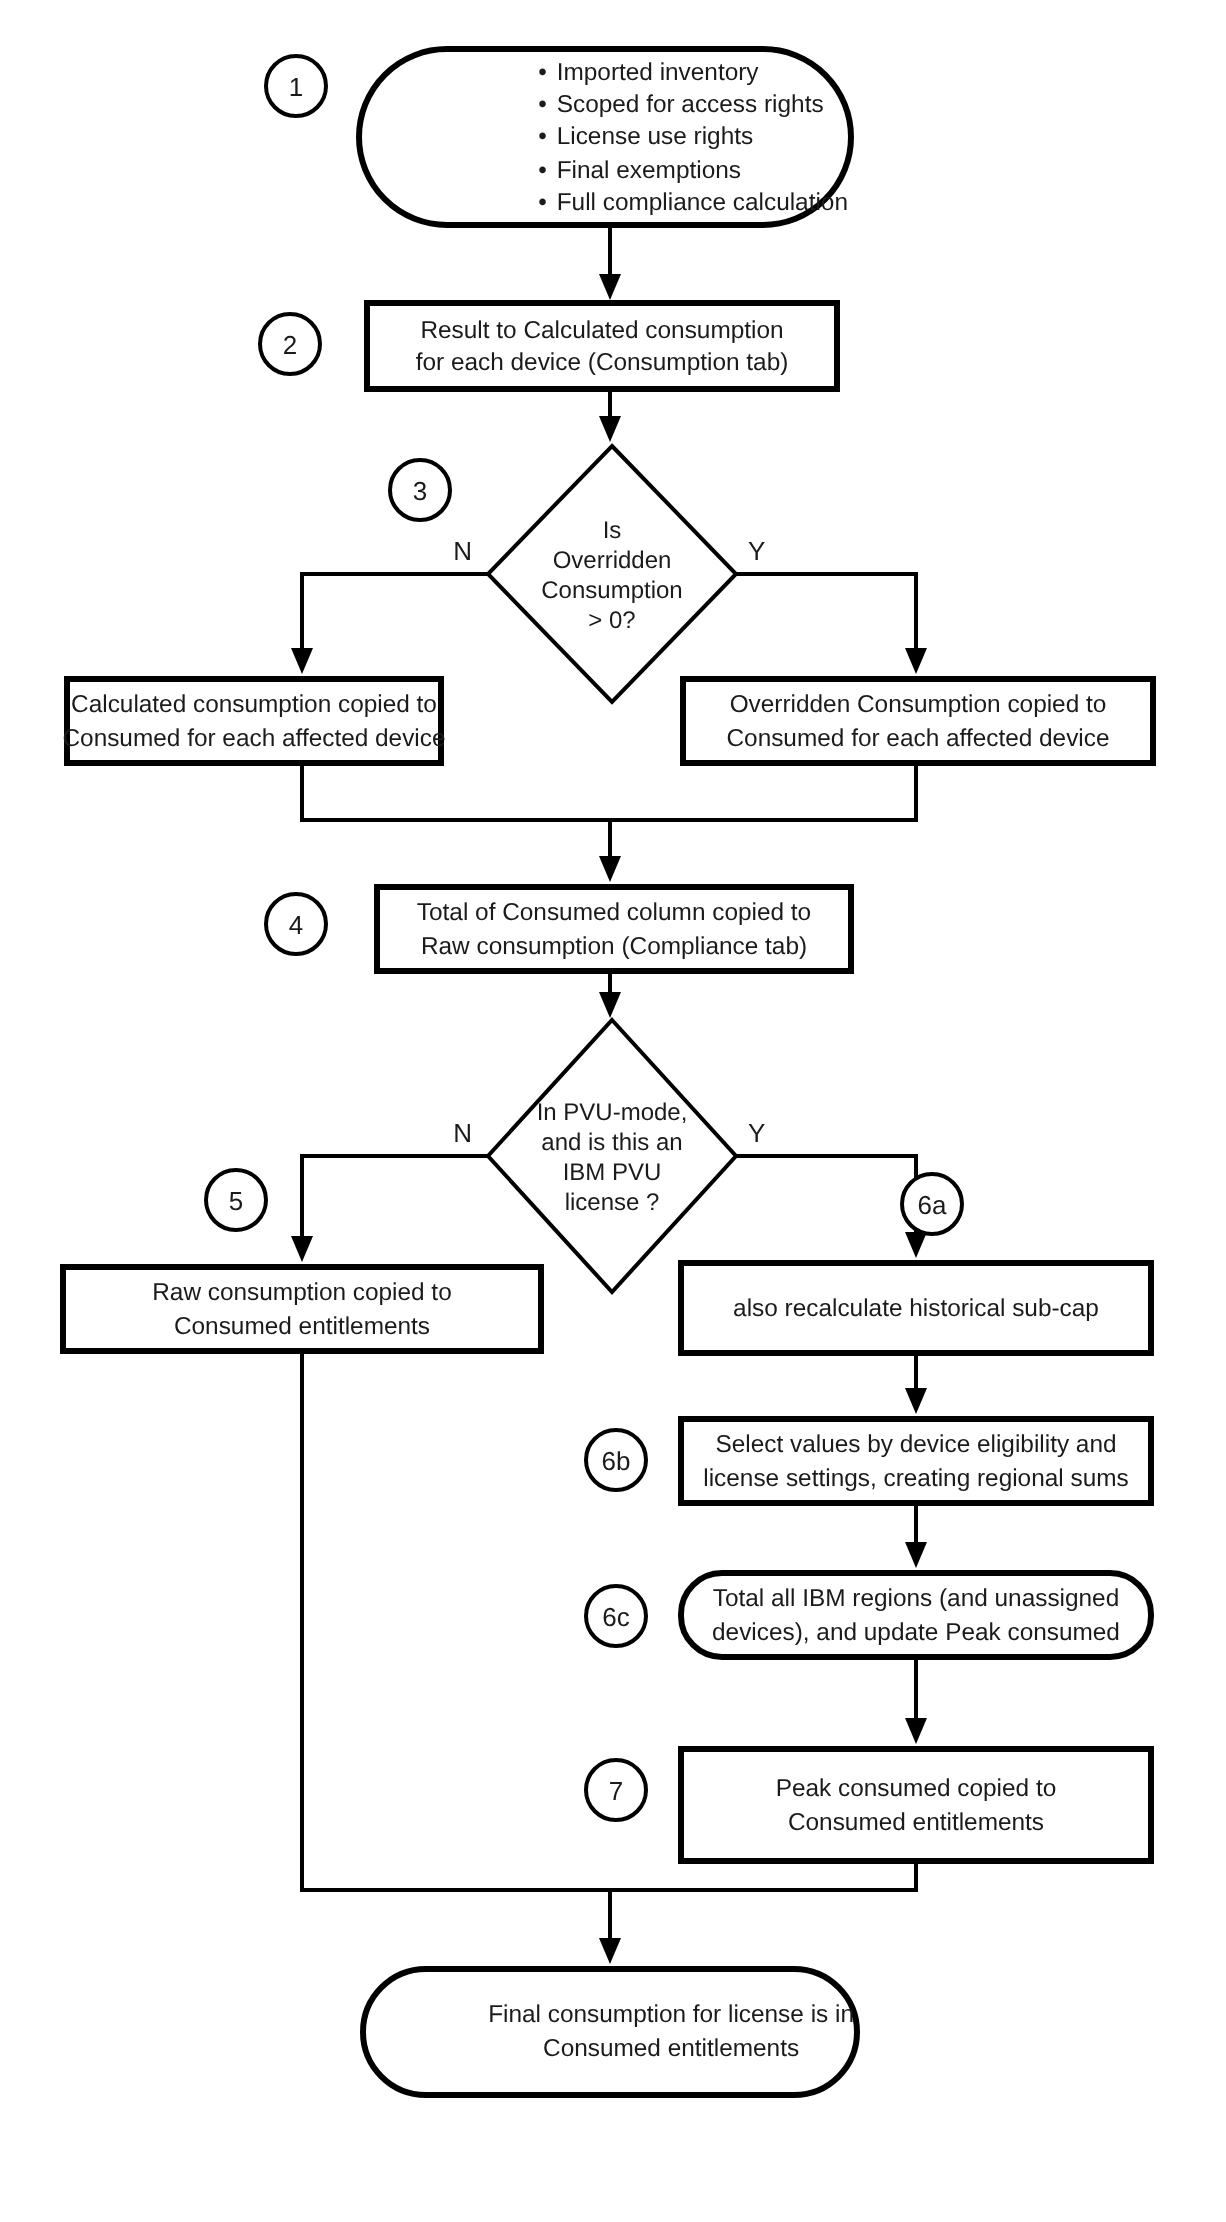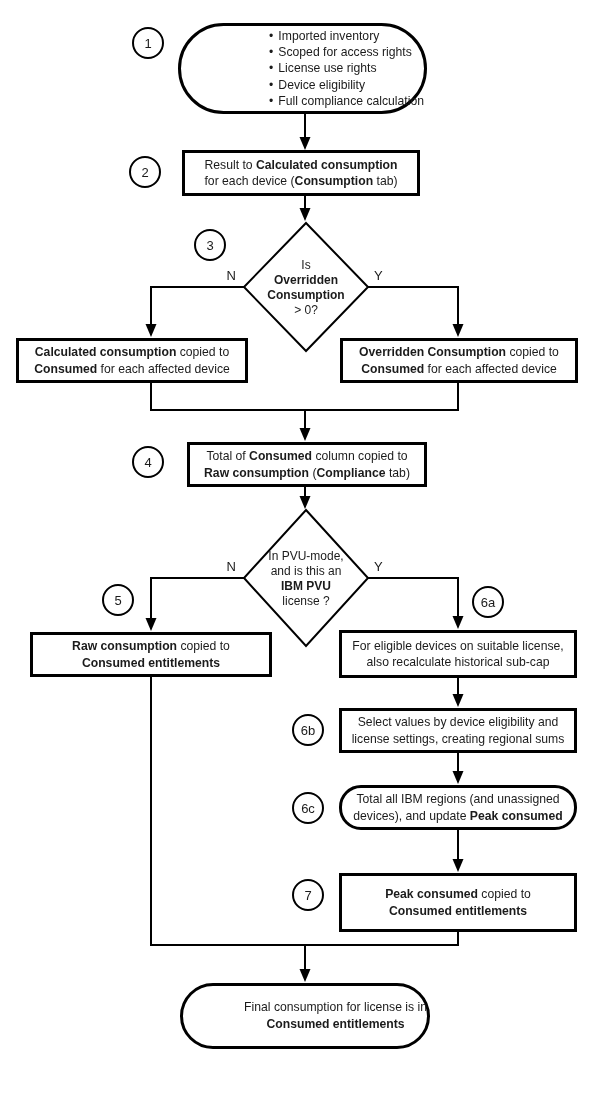--- a/index.html
+++ b/index.html
@@ -13,21 +13,21 @@
   .stadium{position:absolute;box-sizing:border-box;border:3px solid #000;border-radius:46px;
        background:#fff;display:flex;flex-direction:column;align-items:flex-end;justify-content:center;
        font-size:12.2px;z-index:2;}
   .badge{position:absolute;box-sizing:border-box;width:32px;height:32px;border:2px solid #000;
        border-radius:50%;background:#fff;display:flex;align-items:center;justify-content:center;
        font-size:13px;z-index:2;}
   .dtext{position:absolute;text-align:center;font-size:12px;line-height:15px;z-index:3;}
   .branch-label{position:absolute;font-size:13px;z-index:3;width:18px;}
   .lbl-left{text-align:right;}
   .lbl-right{text-align:left;}
-  b{font-weight:bold;}
+  b{font-weight:normal;}
   .bullets{text-align:left;line-height:16.2px;}
   .bdot{margin-right:5px;}
   .centered{text-align:center;line-height:17px;}
 </style>
 </head>
 <body>
 
 <div class="canvas">
 
   <svg class="wires" width="613" height="1111" viewBox="0 0 613 1111">
@@ -63,50 +63,50 @@
       <polygon points="306,223 368,287 306,351 244,287"></polygon>
       <polygon points="306,510 368,578 306,646 244,578"></polygon>
     </g>
   </svg>
 
   <div class="badge" style="left:132px;top:27px;">1</div>
   <div class="badge" style="left:129px;top:156px;">2</div>
   <div class="badge" style="left:194px;top:229px;">3</div>
   <div class="badge" style="left:132px;top:446px;">4</div>
   <div class="badge" style="left:102px;top:584px;">5</div>
-  <div class="badge" style="left:472px;top:586px;">6a</div>
+  <div class="badge" style="left:450px;top:586px;">6a</div>
   <div class="badge" style="left:292px;top:714px;">6b</div>
   <div class="badge" style="left:292px;top:792px;">6c</div>
   <div class="badge" style="left:292px;top:879px;">7</div>
 
   <div class="stadium" style="left:178px;top:23px;width:249px;height:91px;">
     <div class="bullets">
       <div class="tline"><span class="bdot">•</span><span>Imported inventory</span></div>
       <div class="tline"><span class="bdot">•</span><span>Scoped for access rights</span></div>
       <div class="tline"><span class="bdot">•</span><span>License use rights</span></div>
-      <div class="tline"><span class="bdot">•</span><span>Device eligibility</span></div>
+      <div class="tline"><span class="bdot">•</span><span>Final exemptions</span></div>
       <div class="tline"><span class="bdot">•</span><span>Full compliance calculation</span></div>
     </div>
   </div>
 
   <div class="box" style="left:182px;top:150px;width:238px;height:46px;">
     <div class="tline"><span>Result to </span><b>Calculated consumption</b></div>
     <div class="tline"><span>for each device (</span><b>Consumption</b><span> tab)</span></div>
   </div>
 
   <div class="dtext" style="left:246px;top:258px;width:120px;">
     <div><span>Is</span></div>
     <div><b>Overridden</b></div>
     <div><b>Consumption</b></div>
     <div><span>&gt; 0?</span></div>
   </div>
   <span class="branch-label lbl-left" style="left:218px;top:268px;">N</span>
   <span class="branch-label lbl-right" style="left:374px;top:268px;">Y</span>
 
-  <div class="box" style="left:16px;top:338px;width:232px;height:45px;">
+  <div class="box" style="left:32px;top:338px;width:190px;height:45px;">
     <div class="tline"><b>Calculated consumption</b><span> copied to</span></div>
     <div class="tline"><b>Consumed</b><span> for each affected device</span></div>
   </div>
 
   <div class="box" style="left:340px;top:338px;width:238px;height:45px;">
     <div class="tline"><b>Overridden Consumption</b><span> copied to</span></div>
     <div class="tline"><b>Consumed</b><span> for each affected device</span></div>
   </div>
 
   <div class="box" style="left:187px;top:442px;width:240px;height:45px;text-align:center;">
@@ -122,21 +122,20 @@
   </div>
   <span class="branch-label lbl-left" style="left:218px;top:559px;">N</span>
   <span class="branch-label lbl-right" style="left:374px;top:559px;">Y</span>
 
   <div class="box" style="left:30px;top:632px;width:242px;height:45px;">
     <div class="tline"><b>Raw consumption</b><span> copied to</span></div>
     <div class="tline"><b>Consumed entitlements</b></div>
   </div>
 
   <div class="box" style="left:339px;top:630px;width:238px;height:48px;">
-    <div class="tline"><span>For eligible devices on suitable license,</span></div>
     <div class="tline"><span>also recalculate historical sub-cap</span></div>
   </div>
 
   <div class="box" style="left:339px;top:708px;width:238px;height:45px;">
     <div class="tline"><span>Select values by device eligibility and</span></div>
     <div class="tline"><span>license settings, creating regional sums</span></div>
   </div>
 
   <div class="box" style="left:339px;top:785px;width:238px;height:45px;border-radius:22px;">
     <div class="tline"><span>Total all IBM regions (and unassigned</span></div>

